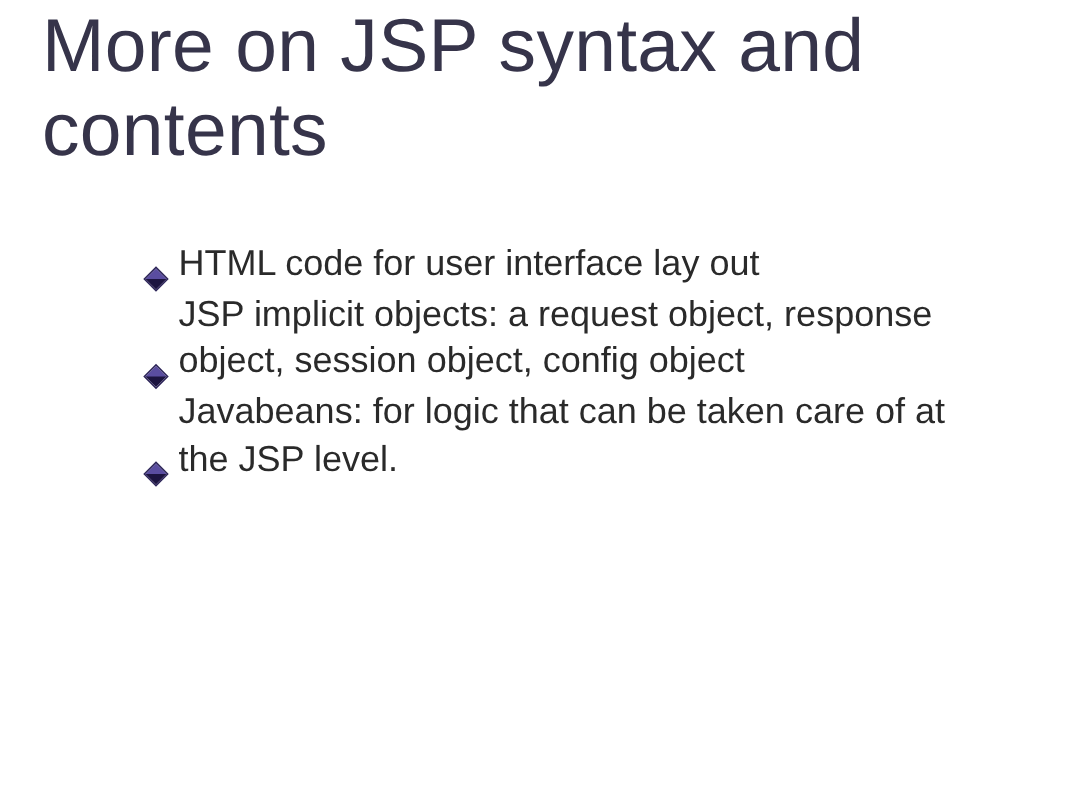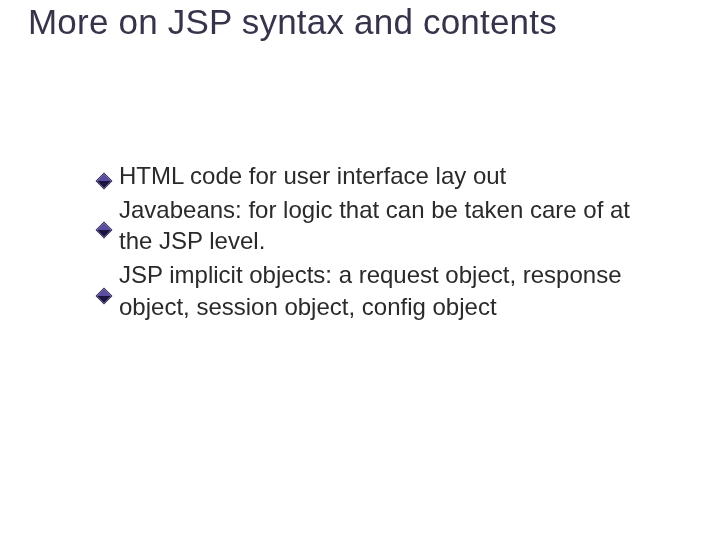--- a/index.html
+++ b/index.html
@@ -16,36 +16,36 @@
     width: 720px;
     height: 540px;
     box-sizing: border-box;
     background: #ffffff;
   }
   .title {
     position: absolute;
     left: 28px;
     top: 2px;
     width: 660px;
-    font-size: 35px;
+    font-size: 50px;
     line-height: 1.12;
     color: #36344a;
     font-family: "Comic Sans MS", "Comic Sans", cursive, sans-serif;
     font-weight: 400;
     letter-spacing: 0.2px;
   }
   .body {
     position: absolute;
     left: 98px;
     top: 160px;
     width: 570px;
   }
   .item {
     display: flex;
-    align-items: center;
+    align-items: flex-end;
     margin-bottom: 2px;
   }
   .bullet {
     flex: 0 0 auto;
     width: 12px;
     height: 12px;
     margin-top: 10px;
     margin-right: 9px;
     transform: rotate(45deg);
     background: linear-gradient(135deg, #5a4da0 0%, #5a4da0 48%, #1c1440 52%, #1c1440 100%);
@@ -69,23 +69,23 @@
   <div class="body">
 
     <div class="item">
       <div class="bullet"></div>
       <div class="text">HTML code for user interface lay out</div>
     </div>
 
 
     <div class="item">
       <div class="bullet"></div>
-      <div class="text">Javabeans: for logic that can be taken care of at the JSP level.</div>
+      <div class="text">JSP implicit objects: a request object, response object, session object, config object</div>
     </div>
 
     <div class="item">
       <div class="bullet"></div>
-      <div class="text">JSP implicit objects: a request object, response object, session object, config object</div>
+      <div class="text">Javabeans: for logic that can be taken care of at the JSP level.</div>
     </div>
 
   </div>
 
 </div>
 
 </body></html>

